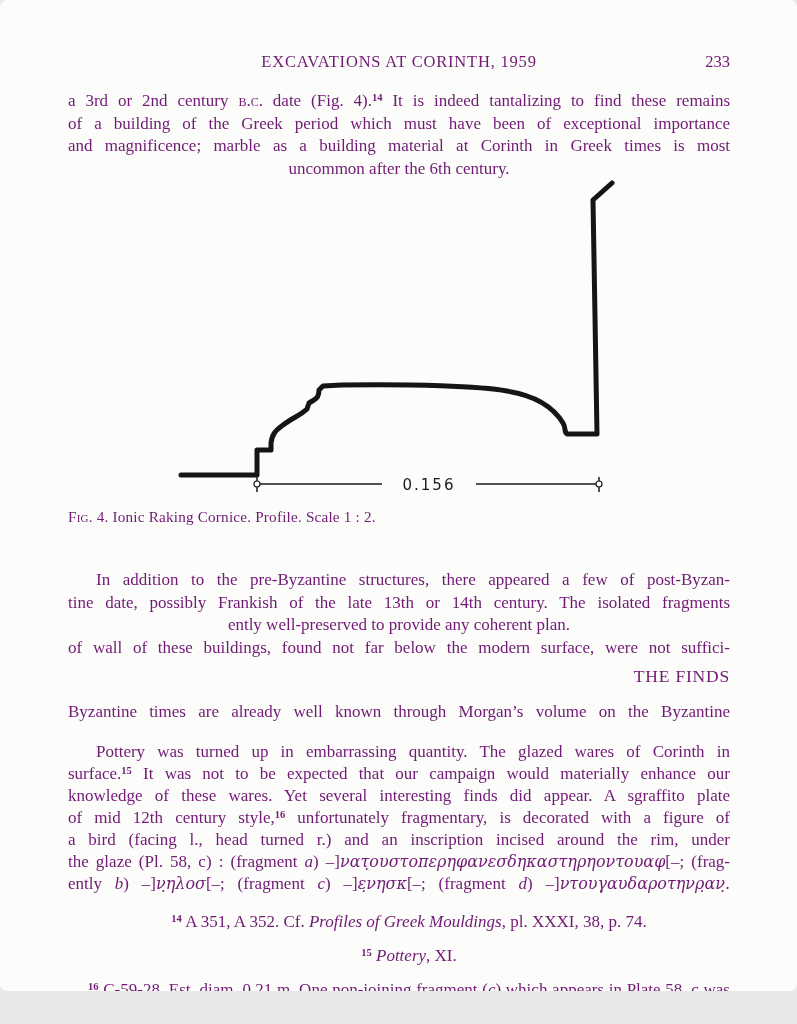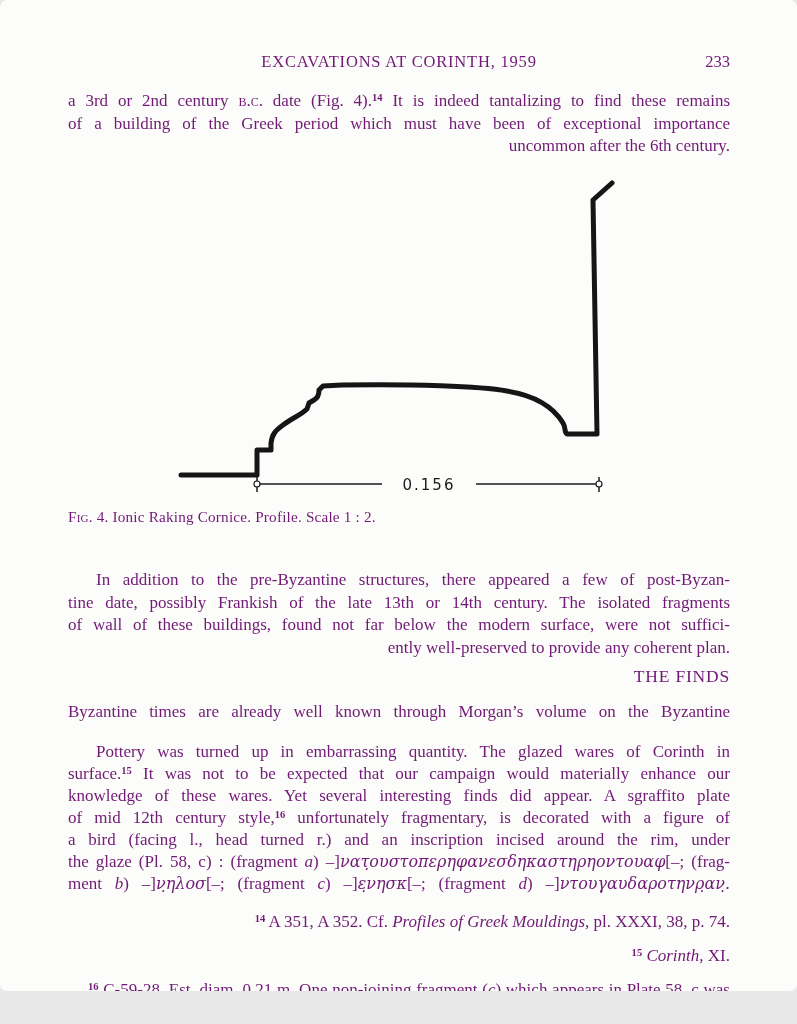--- a/index.html
+++ b/index.html
@@ -21,21 +21,21 @@
     display:block;text-align:center;
   }
   .runhead .pagenum{
     position:absolute;right:0;top:0;letter-spacing:0;
   }
   .para{
     position:absolute;left:68px;width:662px;
     font-size:17px;line-height:22.5px;
   }
   .line{display:block;text-align:justify;text-align-last:justify;white-space:normal;}
-  .line.last{text-align:right;text-align-last:auto;}
+  .line.last{text-align:center;text-align-last:auto;}
   .line.indent{padding-left:28px;margin-top:18px;}
   .sc{font-variant:small-caps;}
   .it{font-style:italic;}
   .greek{font-style:italic;font-family:"DejaVu Serif",serif;font-size:0.94em;}
   .fnref{font-size:0.62em;vertical-align:0.5em;line-height:0;font-weight:600;letter-spacing:0;}
   .figwrap{position:absolute;left:150px;top:172px;width:480px;height:330px;}
   .caption{
     position:absolute;left:68px;width:662px;top:508px;
     font-size:15.2px;text-align:left;letter-spacing:0.2px;
   }
@@ -56,20 +56,21 @@
 <div class="page">
 
   <div class="runhead">
     <span class="title">EXCAVATIONS AT CORINTH, 1959</span>
     <span class="pagenum">233</span>
   </div>
 
   <div class="para" style="top:90px;">
     <span class="line"><span>a 3rd or 2nd century </span><span class="sc">b.c.</span><span> date (Fig. 4).</span><span class="fnref">14</span><span> It is indeed tantalizing to find these remains</span></span>
     <span class="line">of a building of the Greek period which must have been of exceptional importance</span>
+    <span class="line">and magnificence; marble as a building material at Corinth in Greek times is most</span>
     <span class="line last">uncommon after the 6th century.</span>
   </div>
 
   <div class="figwrap">
     <svg width="480" height="330" viewBox="0 0 480 330">
       <path d="M 31 303 H 107 V 278 H 121 V 271
            C 122 262 126 258 133 253
            C 142 246 151 243 157 237
            L 159 231 L 164 228
            C 168 226 169 222 169 218
@@ -90,37 +91,37 @@
       </g>
       <text x="279" y="318" text-anchor="middle" font-family="DejaVu Sans, sans-serif" font-size="15" letter-spacing="2" fill="#1b1b1b">0.156</text>
     </svg>
   </div>
 
   <div class="caption"><span class="sc">Fig.</span><span> 4.  Ionic Raking Cornice.  Profile.  Scale 1 : 2.</span></div>
 
   <div class="para" style="top:551px;">
     <span class="line indent">In addition to the pre-Byzantine structures, there appeared a few of post-Byzan-</span>
     <span class="line">tine date, possibly Frankish of the late 13th or 14th century.  The isolated fragments</span>
+    <span class="line last">ently well-preserved to provide any coherent plan.</span>
     <span class="line">of wall of these buildings, found not far below the modern surface, were not suffici-</span>
-    <span class="line last">ently well-preserved to provide any coherent plan.</span>
   </div>
 
   <div class="heading">THE FINDS</div>
 
   <div class="para" style="top:701px;line-height:22px;">
     <span class="line">Byzantine times are already well known through Morgan’s volume on the Byzantine</span>
     <span class="line indent">Pottery was turned up in embarrassing quantity.  The glazed wares of Corinth in</span>
     <span class="line"><span>surface.</span><span class="fnref">15</span><span> It was not to be expected that our campaign would materially enhance our</span></span>
     <span class="line">knowledge of these wares.  Yet several interesting finds did appear.  A sgraffito plate</span>
     <span class="line"><span>of mid 12th century style,</span><span class="fnref">16</span><span> unfortunately fragmentary, is decorated with a figure of</span></span>
     <span class="line">a bird (facing l., head turned r.) and an inscription incised around the rim, under</span>
     <span class="line"><span>the glaze (Pl. 58, c) : (fragment </span><span class="it">a</span><span>) –]</span><span class="greek">νατ̣ουστοπερηφανεσδηκαστηρηοντουαφ</span><span>[–; (frag-</span></span>
-    <span class="line"><span>ment </span><span class="it">b</span><span>) –]</span><span class="greek">ν̣ηλοσ</span><span>[–; (fragment </span><span class="it">c</span><span>) –]</span><span class="greek">ε̣νησκ</span><span>[–; (fragment </span><span class="it">d</span><span>) –]</span><span class="greek">ντουγαυδαροτηνρ̣αν̣.</span></span>
+    <span class="line"><span>ently </span><span class="it">b</span><span>) –]</span><span class="greek">ν̣ηλοσ</span><span>[–; (fragment </span><span class="it">c</span><span>) –]</span><span class="greek">ε̣νησκ</span><span>[–; (fragment </span><span class="it">d</span><span>) –]</span><span class="greek">ντουγαυδαροτηνρ̣αν̣.</span></span>
   </div>
 
   <div class="footnotes">
     <span class="line last indent"><span class="fnref">14</span><span> A 351, A 352.  Cf. </span><span class="it">Profiles of Greek Mouldings</span><span>, pl. XXXI, 38, p. 74.</span></span>
-    <span class="line last indent"><span class="fnref">15</span><span> </span><span class="it">Corinth</span><span>, XI.</span></span>
+    <span class="line last indent"><span class="fnref">15</span><span> </span><span class="it">Pottery</span><span>, XI.</span></span>
     <span class="line indent"><span class="fnref">16</span><span> C-59-28.  Est. diam. 0.21 m.  One non-joining fragment (</span><span class="it">c</span><span>) which appears in Plate 58, c was</span></span>
     <span class="line last">found on the third day of the 1960 campaign.</span>
   </div>
 
 </div>
 
 </body></html>

